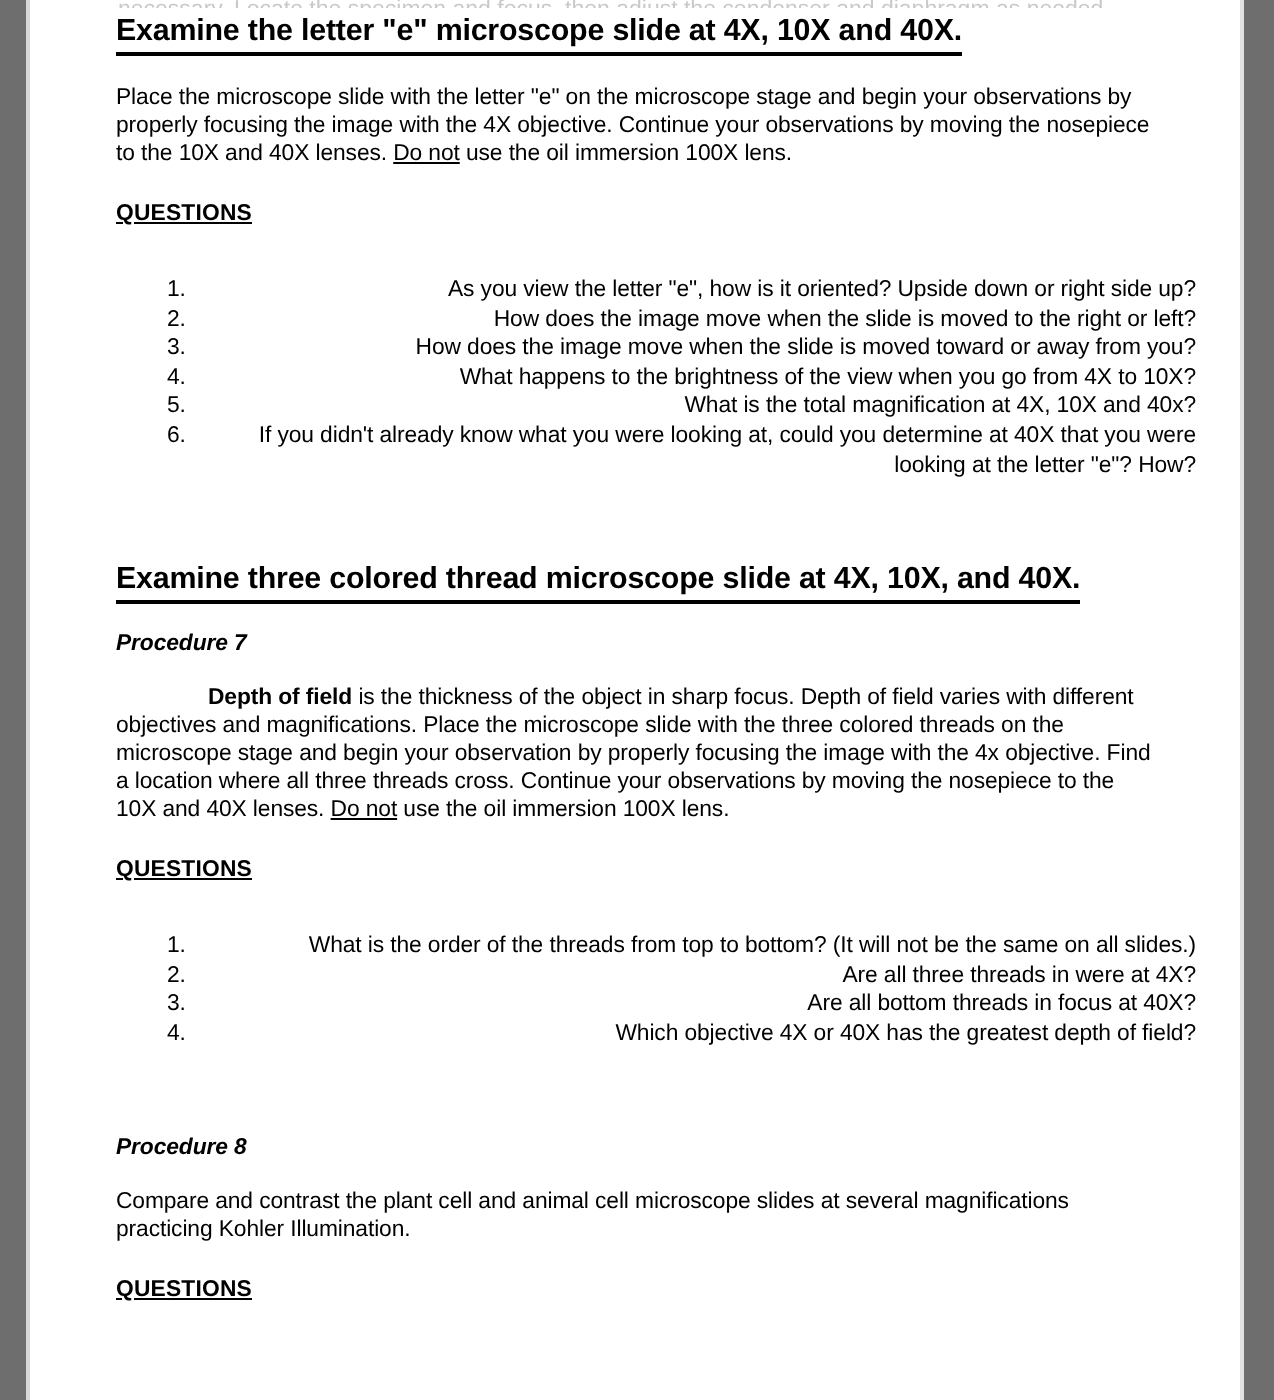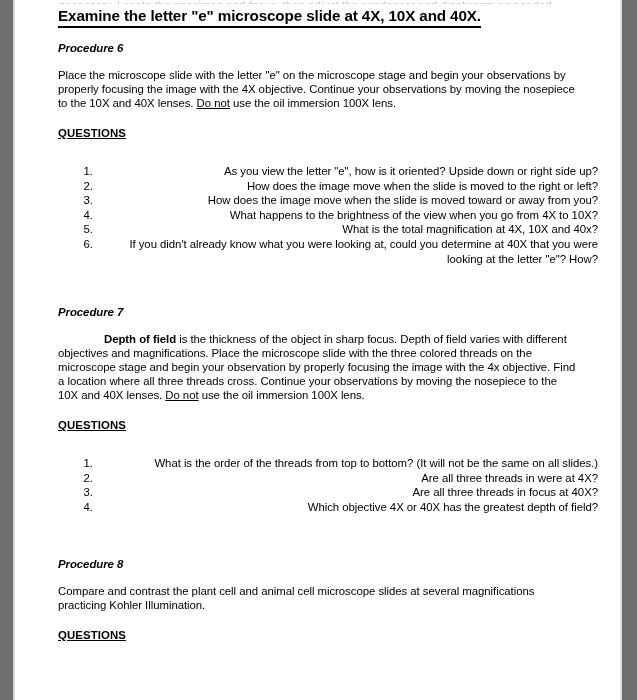--- a/index.html
+++ b/index.html
@@ -162,45 +162,47 @@
   <div class="sheet">
 
     <div class="top-sliver">necessary. Locate the specimen and focus, then adjust the condenser and diaphragm as needed.</div>
 
     <div class="content">
 
       <div class="section">
         <div class="heading-wrap">
           <h2 class="section-heading">Examine the letter "e" microscope slide at 4X, 10X   and 40X.</h2>
         </div>
-        <div class="procedure">Procedure 6</div>
         <p class="body-text"><span>Place the microscope slide with the letter "e" on the microscope stage and begin your observations by properly focusing the image with the 4X objective.   Continue your observations by moving the nosepiece to the 10X and 40X lenses.   </span><span class="u">Do not</span><span> use the oil immersion 100X lens.</span></p>
         <div>
           <span class="questions-label">QUESTIONS</span>
         </div>
         <ol class="questions">
           <li>As you view the letter "e", how is it oriented?  Upside down or right side up?</li>
           <li>How does the image move when the slide is moved to the right or left?</li>
           <li>How does the image move when the slide is moved toward or away from you?</li>
           <li>What happens to the brightness of the view when you go from 4X to 10X?</li>
           <li>What is the total magnification at 4X, 10X and 40x?</li>
           <li>If you didn't already know what you were looking at, could you determine at 40X that you were looking at the letter "e"?   How?</li>
         </ol>
       </div>
 
       <div class="section block-2">
+        <div class="heading-wrap">
+          <h2 class="section-heading">Examine three colored thread microscope slide at 4X, 10X, and 40X.</h2>
+        </div>
         <div class="procedure">Procedure 7</div>
         <p class="body-text"><span class="b">Depth of field</span><span> is the thickness of the object in sharp focus.   Depth of field varies with different objectives and magnifications.   Place the microscope slide with the three colored threads on the microscope stage and begin your observation by properly focusing the image with the 4x objective.   Find a location where all three threads cross.   Continue your observations by moving the nosepiece to the 10X and 40X lenses.   </span><span class="u">Do not</span><span> use the oil immersion 100X lens.</span></p>
         <div>
           <span class="questions-label">QUESTIONS</span>
         </div>
         <ol class="questions">
           <li>What is the order of the threads from top to bottom? (It will not be the same on all slides.)</li>
           <li>Are all three threads in were at 4X?</li>
-          <li>Are all three threads in focus at 40X?</li>
+          <li>Are all bottom threads in focus at 40X?</li>
           <li>Which objective 4X or 40X has the greatest depth of field?</li>
         </ol>
       </div>
 
       <div class="section block-3">
         <div class="procedure">Procedure 8</div>
         <p class="body-text">Compare and contrast the plant cell and animal cell microscope slides at several magnifications practicing Kohler Illumination.</p>
         <div>
           <span class="questions-label">QUESTIONS</span>
         </div>

